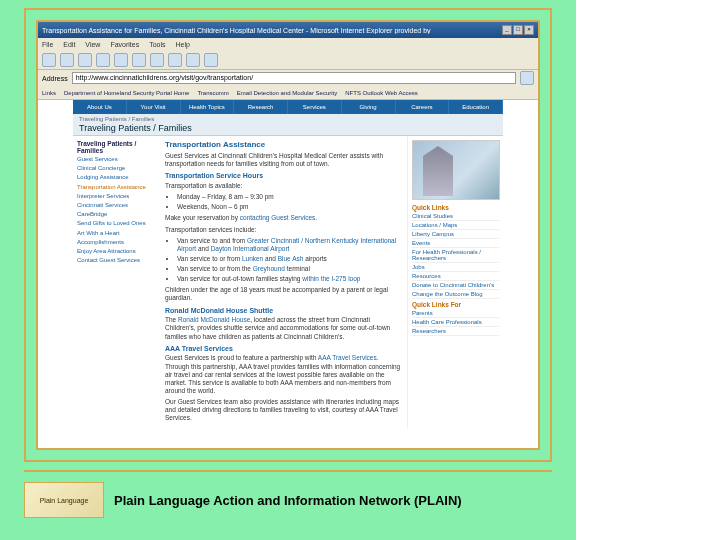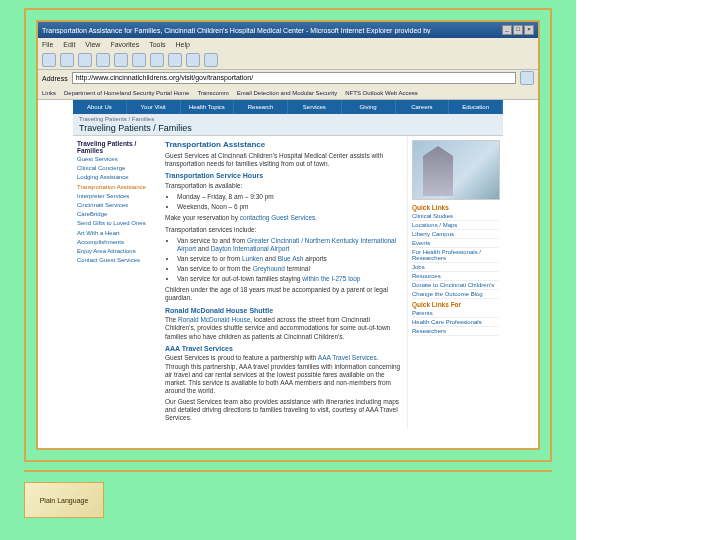--- a/index.html
+++ b/index.html
@@ -191,14 +191,15 @@
       </div>
     </div>
 
   </div>
 
   <div class="footer-divider"></div>
   <div class="footer">
     <div class="logo-box">
         <span>Plain Language</span>
       </div>
+    <div class="footer-text">Plain Language Action and Information Network (PLAIN)</div>
   </div>
 </div>
 
 </body></html>

